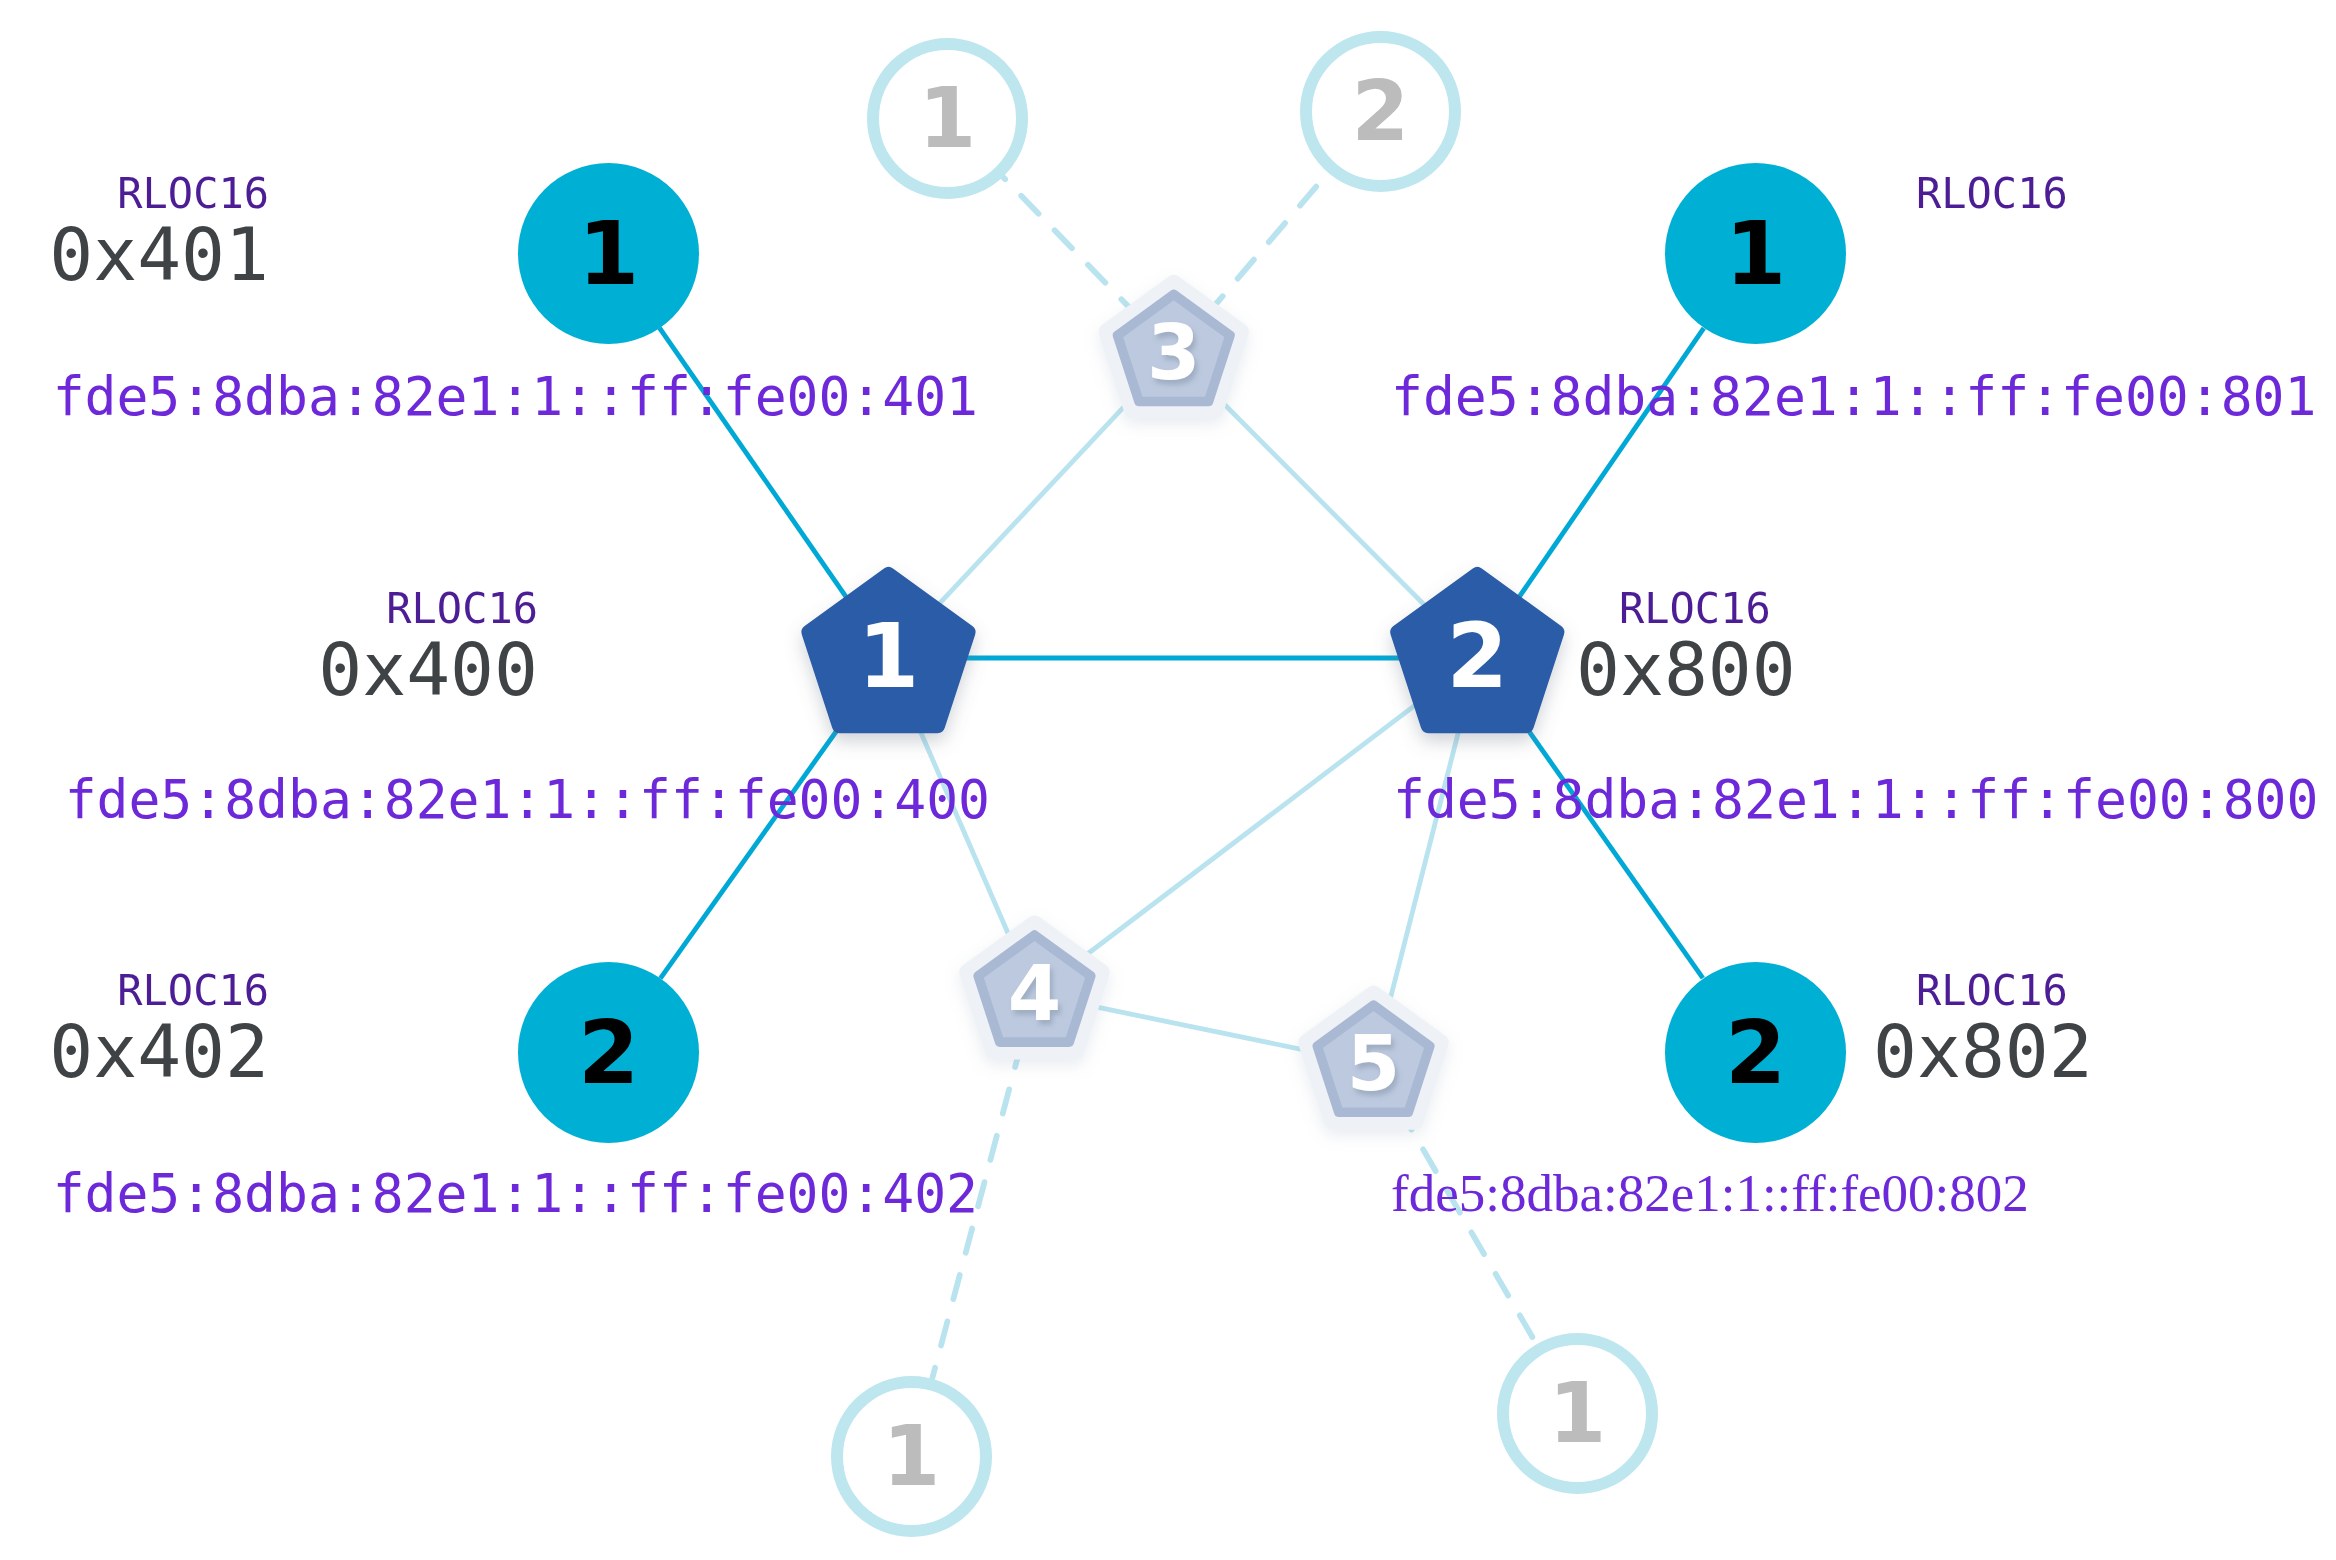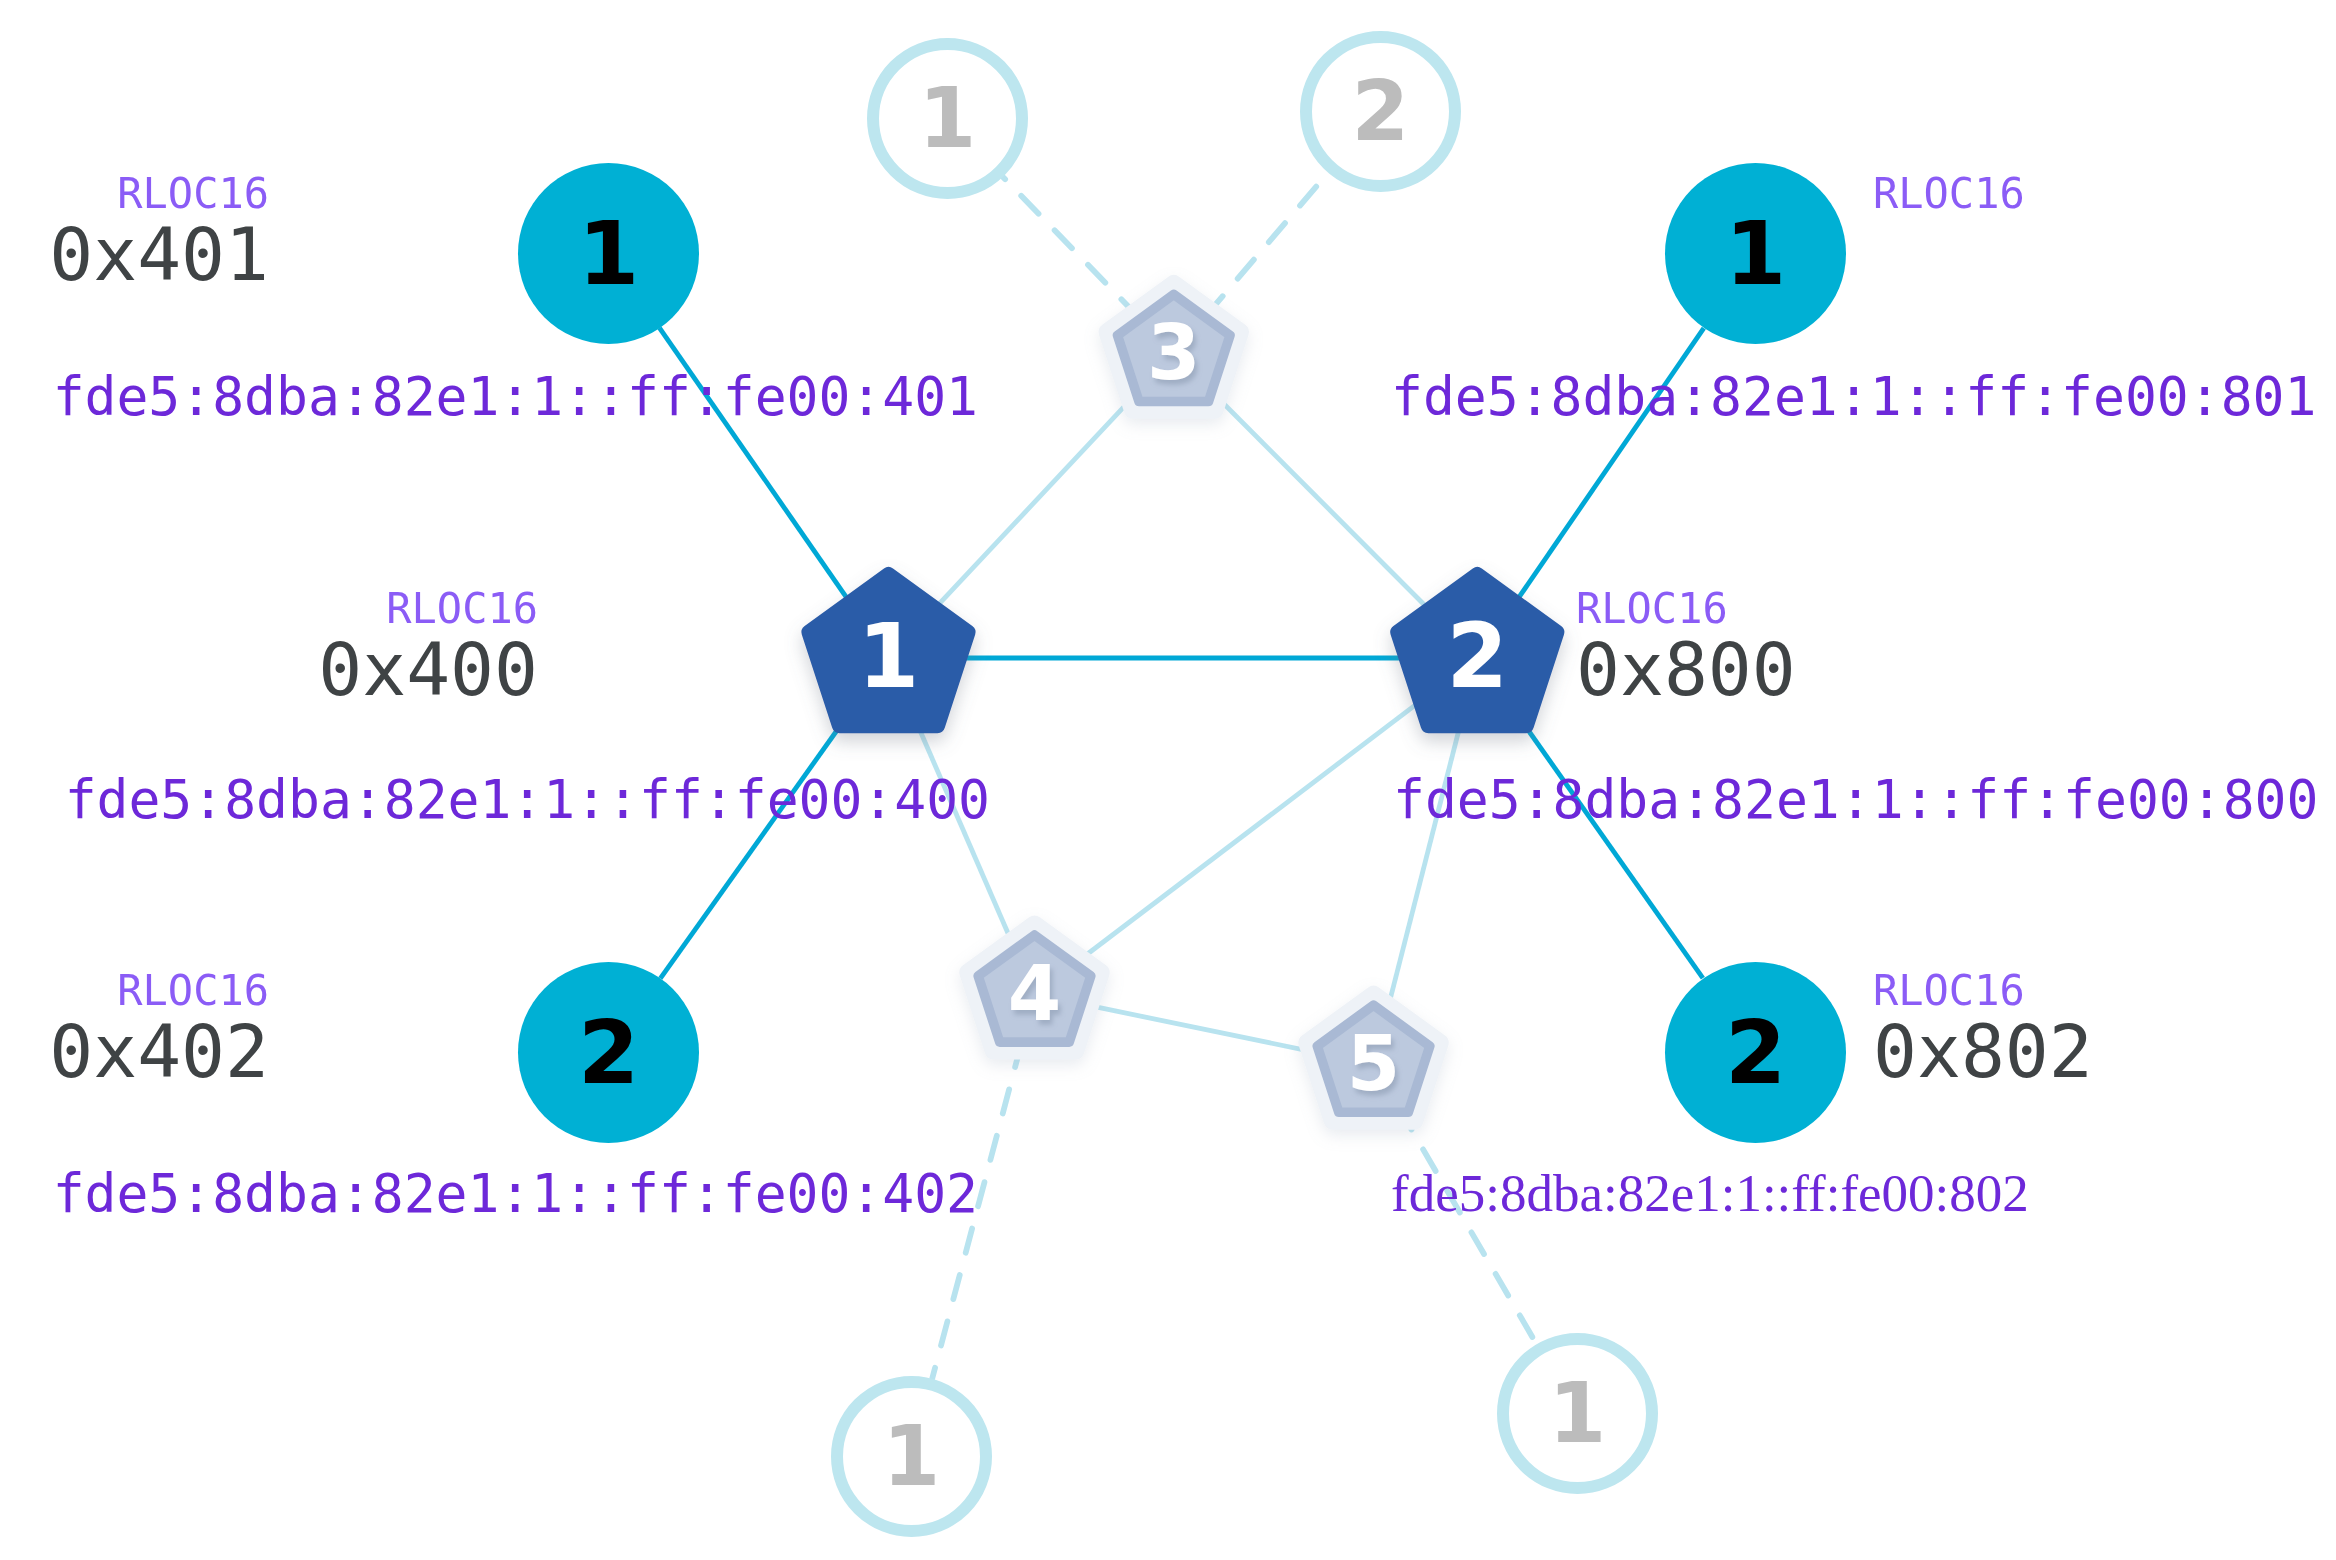--- a/index.html
+++ b/index.html
@@ -27,21 +27,22 @@
   .node-label {
     position: absolute;
     font-family: "DejaVu Sans Mono", "Liberation Mono", monospace;
     color: #3f4345;
     white-space: nowrap;
     line-height: 1;
   }
   .rloc-caption {
     font-size: 42px;
     letter-spacing: 0px;
-    color: #8b5cf6;
+    color: #4c1d95;
+    padding-left: 43px;
   }
   .rloc-value {
     font-size: 73px;
     color: #3f4345;
     margin-top: 3px;
     letter-spacing: 0px;
   }
   .ipv6-text {
     position: absolute;
     font-family: "DejaVu Sans Mono", "Liberation Mono", monospace;

